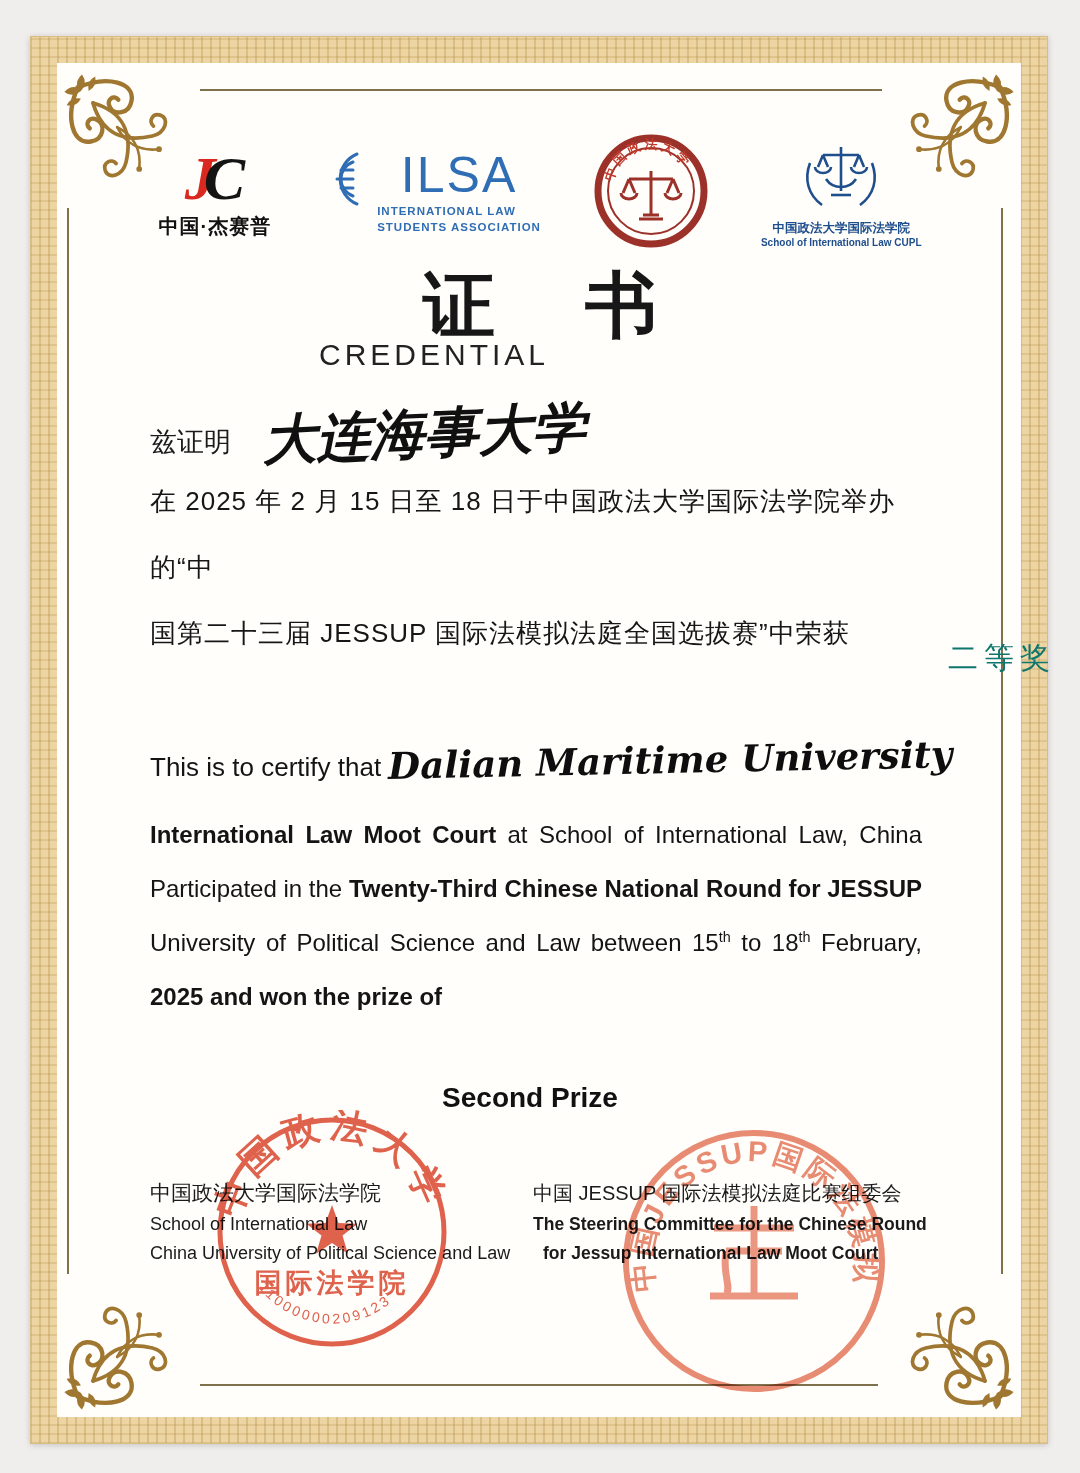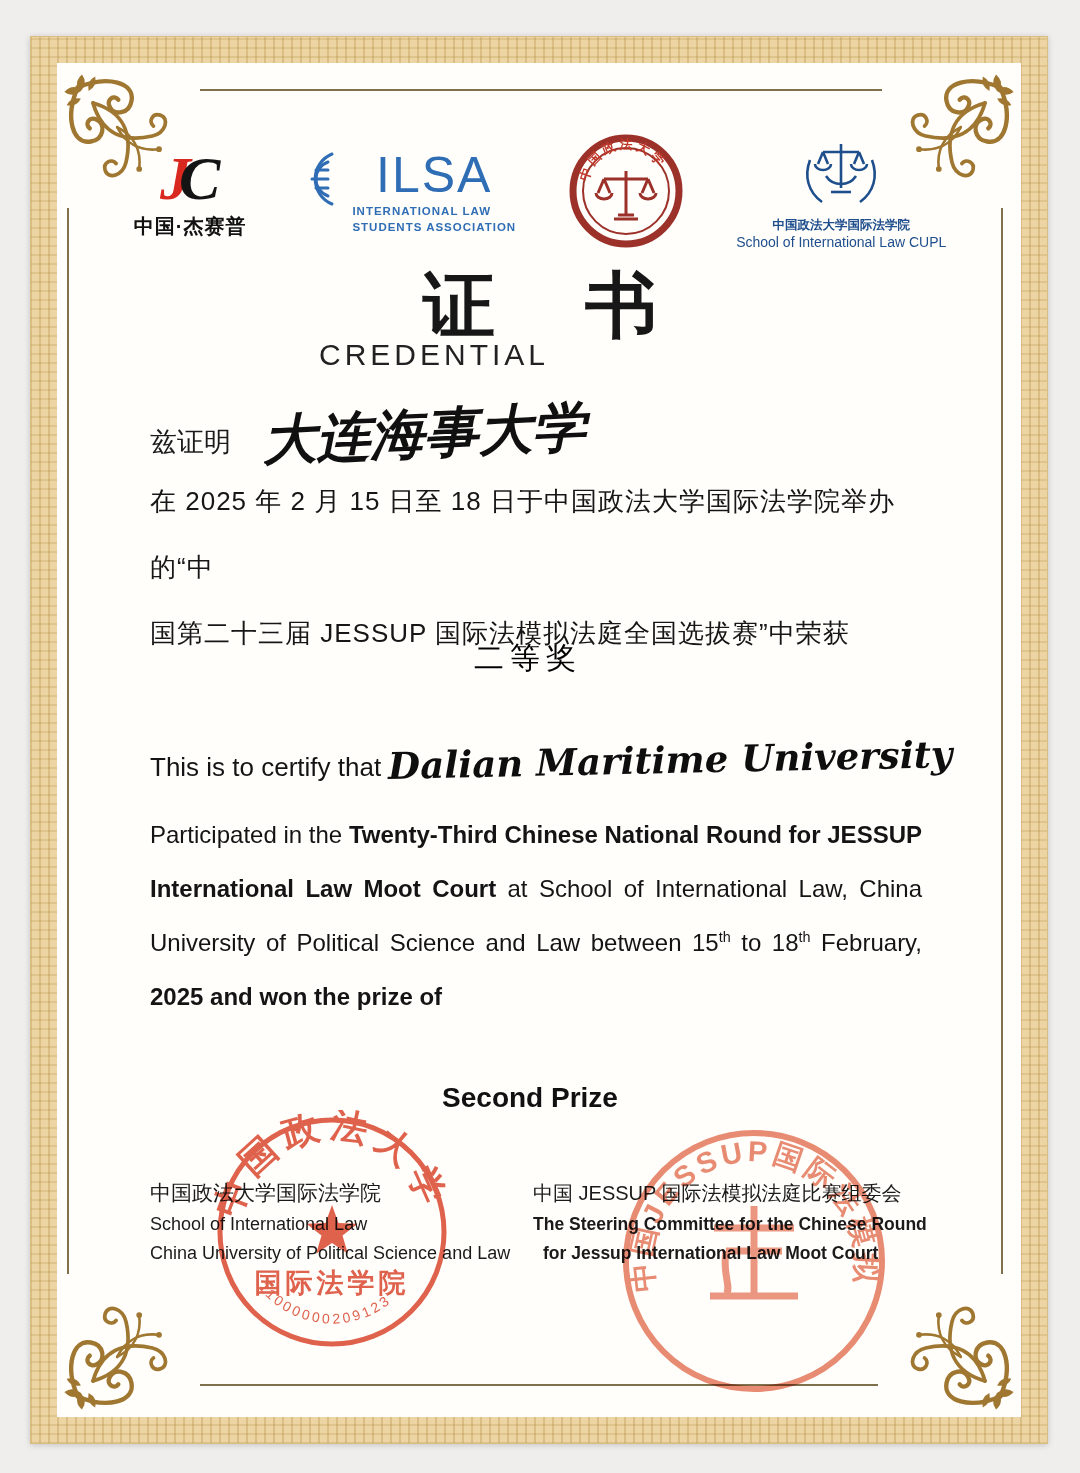--- a/index.html
+++ b/index.html
@@ -23,34 +23,34 @@
   .logos{position:absolute;left:100px;top:128px;width:880px;height:130px;
          display:flex;align-items:center;justify-content:center;gap:52px;}
   .logo{text-align:center;}
   .jc-mark{font-family:Liberation Serif, serif;font-style:italic;font-weight:900;font-size:62px;line-height:1;}
   .jc-j{color:#d8281f;margin-right:-12px;} .jc-c{color:#141414;}
   .jc-caption{font-size:20px;font-weight:700;letter-spacing:1px;margin-top:4px;color:#111;}
   .ilsa{display:flex;align-items:flex-start;gap:14px;}
   .ilsa-word{font-size:50px;line-height:1;color:#2f6db5;letter-spacing:2px;font-weight:400;}
   .ilsa-cap{font-size:11.5px;color:#2f6db5;letter-spacing:1px;font-weight:700;text-align:left;margin-top:4px;line-height:1.35;}
   .emblem-cap1{font-size:12.5px;font-weight:700;color:#1f4e8c;margin-top:3px;}
-  .emblem-cap2{font-size:14px;font-weight:400;color:#1f4e8c;}
+  .emblem-cap2{font-size:10px;font-weight:700;color:#1f4e8c;}
   
   .title-cn{position:absolute;left:0;top:258px;width:1080px;text-align:center;
             font-family:"DejaVu Serif",serif;font-weight:700;font-size:72px;letter-spacing:.45em;text-indent:.45em;color:#171717;}
   .title-en{position:absolute;left:0;top:338px;width:868px;text-align:center;
             font-size:30px;letter-spacing:4px;color:#222;}
   
   .cn-certify{position:absolute;left:150px;top:424px;font-size:27px;color:#1b1b1b;}
   .hand-cn{position:absolute;left:262px;top:398px;font-family:"DejaVu Serif",serif;font-style:italic;
            font-weight:700;font-size:54px;transform:rotate(-2.5deg);color:#101010;}
   .cn-para{position:absolute;left:150px;top:468px;width:792px;font-size:26px;line-height:66px;
            letter-spacing:1px;color:#161616;}
-  .cn-prize{position:absolute;left:0;top:638px;width:1056px;text-align:center;font-size:30px;
-            letter-spacing:6px;color:#000000;}
+  .cn-prize{position:absolute;left:0;top:638px;width:1056px;text-align:right;font-size:30px;
+            letter-spacing:6px;color:#0f766e;}
   
   .en-certify{position:absolute;left:150px;top:752px;font-size:26px;color:#141414;}
   .hand-en{position:absolute;left:388px;top:738px;font-family:"DejaVu Serif",serif;font-style:italic;
            font-weight:700;font-size:37px;transform:rotate(-1.2deg);color:#0e0e0e;white-space:nowrap;}
   .en-para{position:absolute;left:150px;top:808px;width:772px;font-size:24px;color:#141414;}
   .en-line{line-height:54px;text-align:justify;text-align-last:justify;white-space:normal;}
   .en-line.last{text-align-last:left;font-weight:bold;}
   .en-para b{font-weight:700;}
   sup{font-size:60%;vertical-align:super;line-height:0;}
   .en-prize{position:absolute;left:0;top:1082px;width:1060px;text-align:center;font-size:28px;font-weight:700;color:#111;}
@@ -189,22 +189,22 @@
   <div class="hand-cn">大连海事大学</div>
   <div class="cn-para">
     <div>在 2025 年 2 月 15 日至 18 日于中国政法大学国际法学院举办的“中</div>
     <div>国第二十三届 JESSUP 国际法模拟法庭全国选拔赛”中荣获</div>
   </div>
   <div class="cn-prize">二等奖</div>
 
   <div class="en-certify">This is to certify that</div>
   <div class="hand-en">Dalian Maritime University</div>
   <div class="en-para">
+    <div class="en-line"><b>International Law Moot Court</b><span> at School of International Law, China</span></div>
     <div class="en-line"><span>Participated in the </span><b>Twenty-Third Chinese National Round for JESSUP</b></div>
-    <div class="en-line"><b>International Law Moot Court</b><span> at School of International Law, China</span></div>
     <div class="en-line"><span>University of Political Science and Law between 15</span><sup>th</sup><span> to 18</span><sup>th</sup><span> February,</span></div>
     <div class="en-line last">2025 and won the prize of</div>
   </div>
   <div class="en-prize">Second Prize</div>
 
   <div class="sig sig-left">
     <div class="sig-cn">中国政法大学国际法学院</div>
     <div class="sig-en">School of International Law</div>
     <div class="sig-en">China University of Political Science and Law</div>
   </div>

